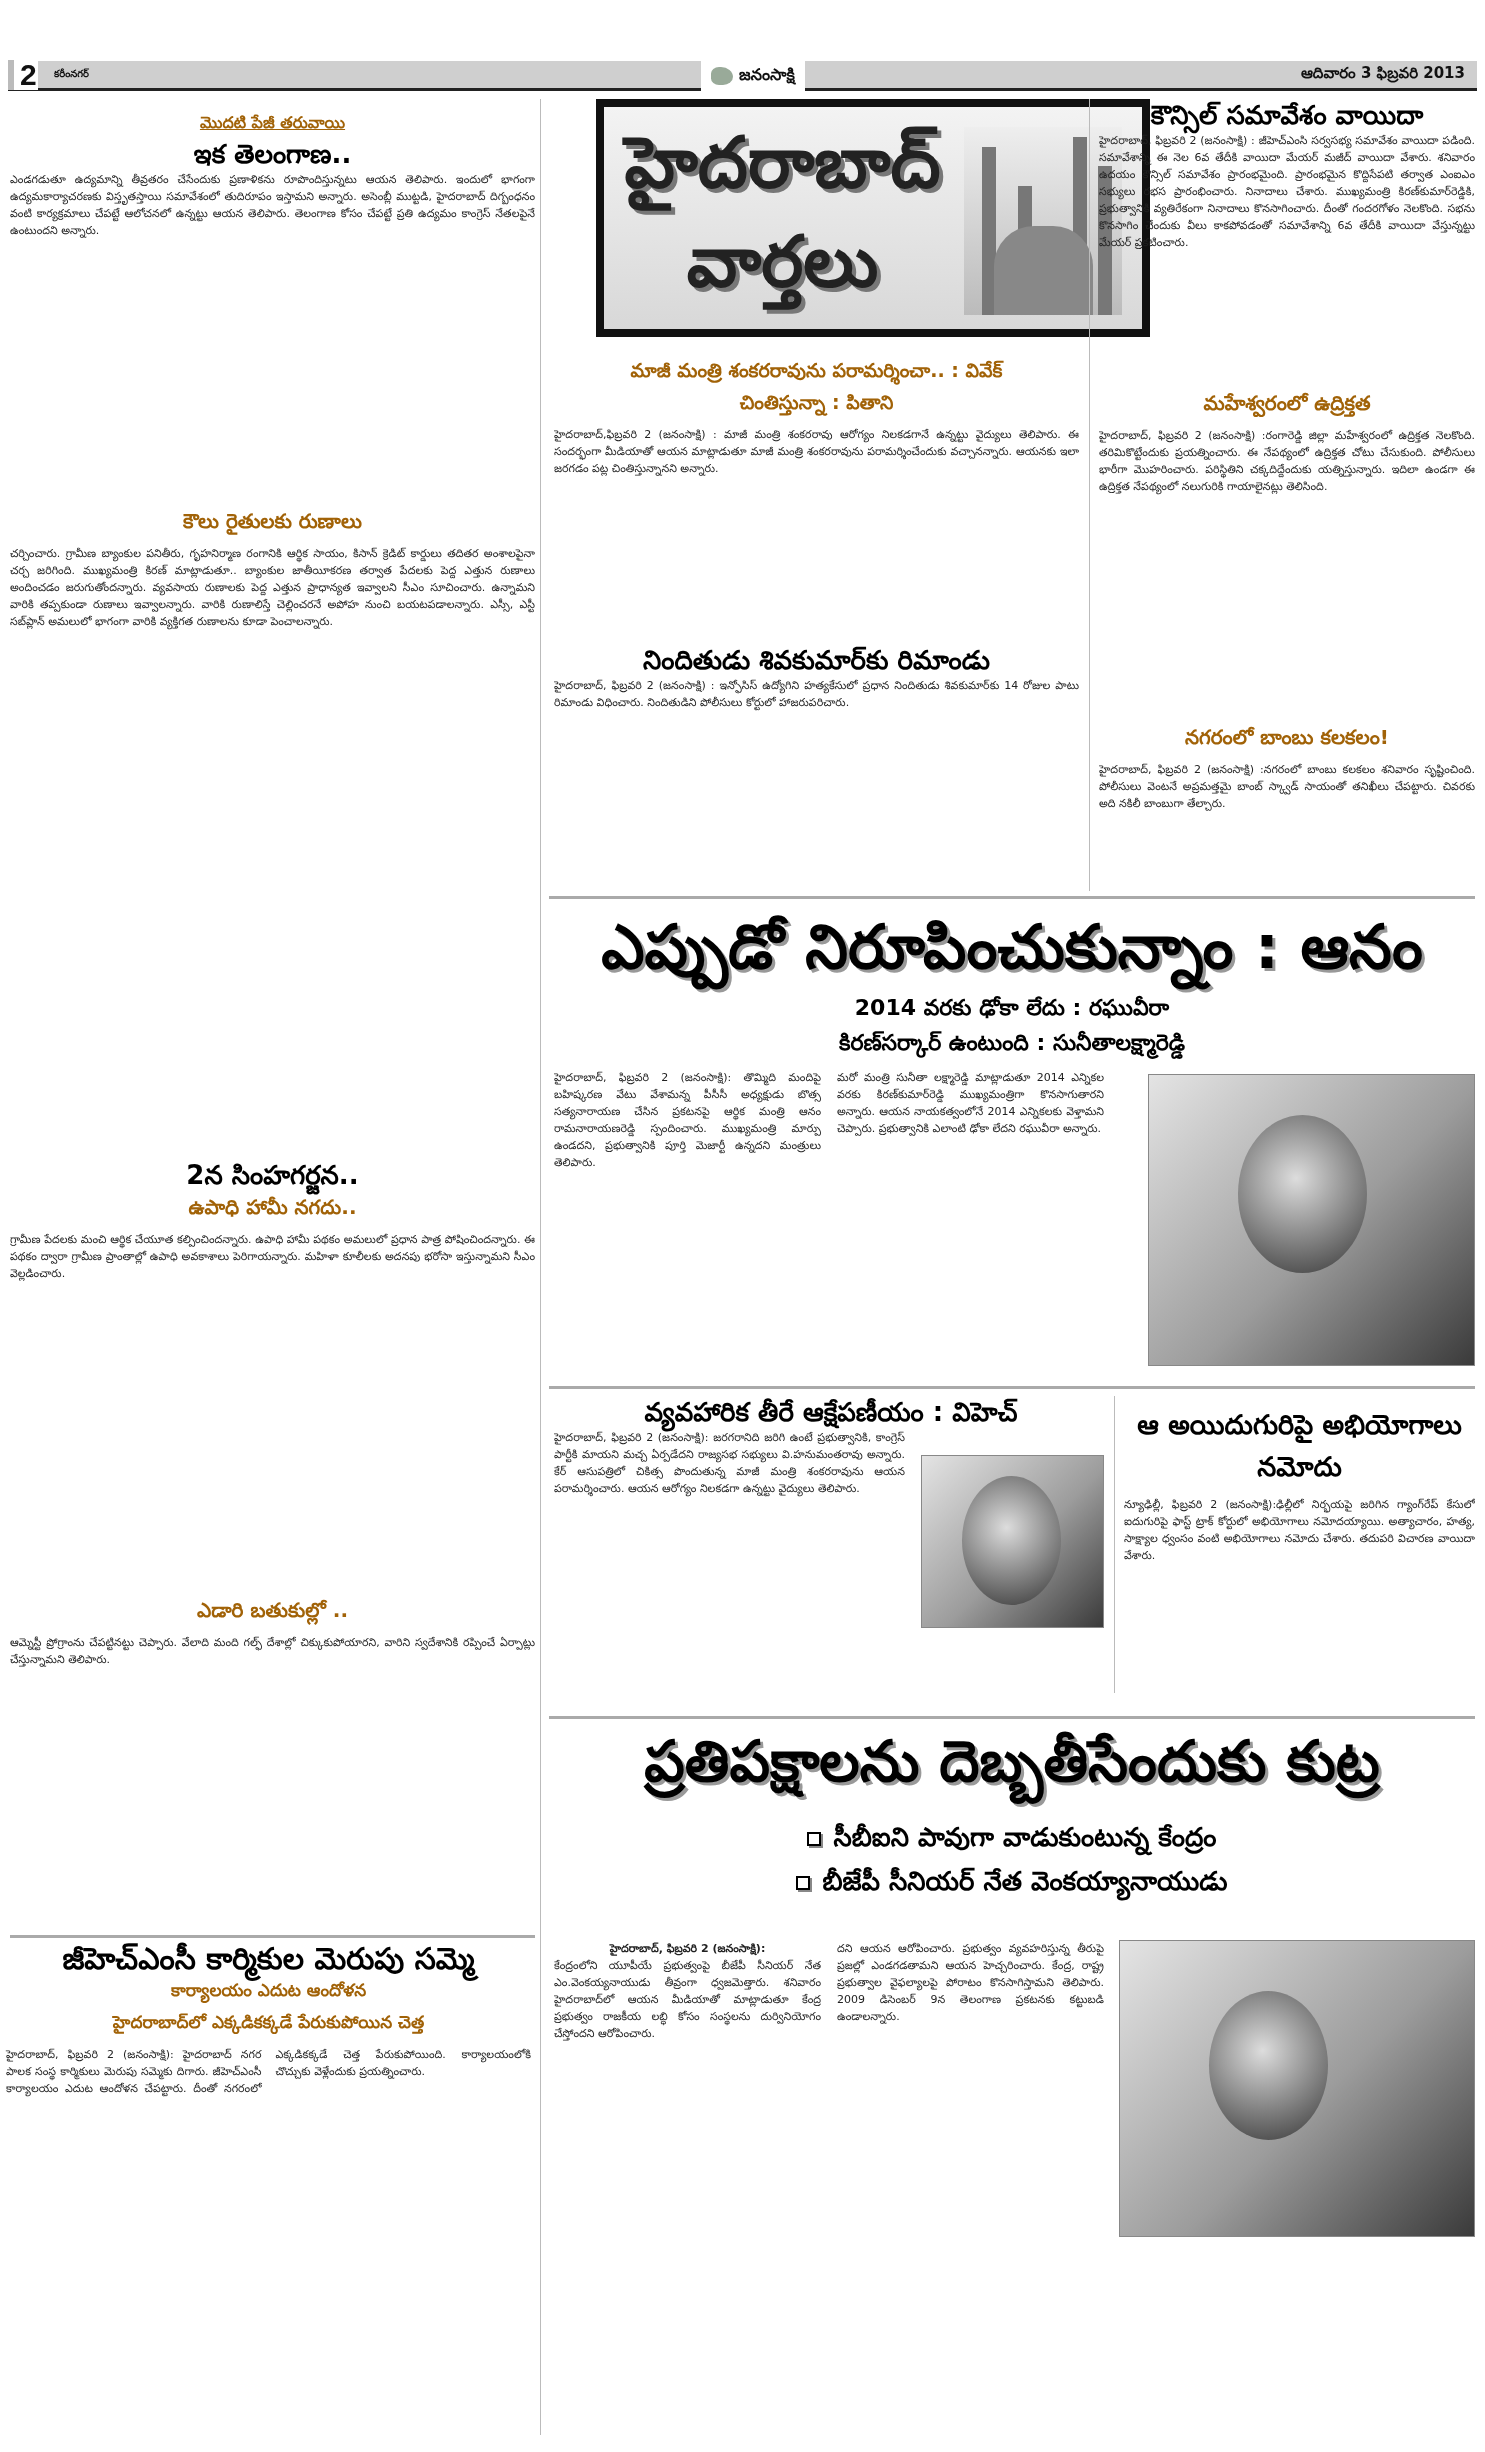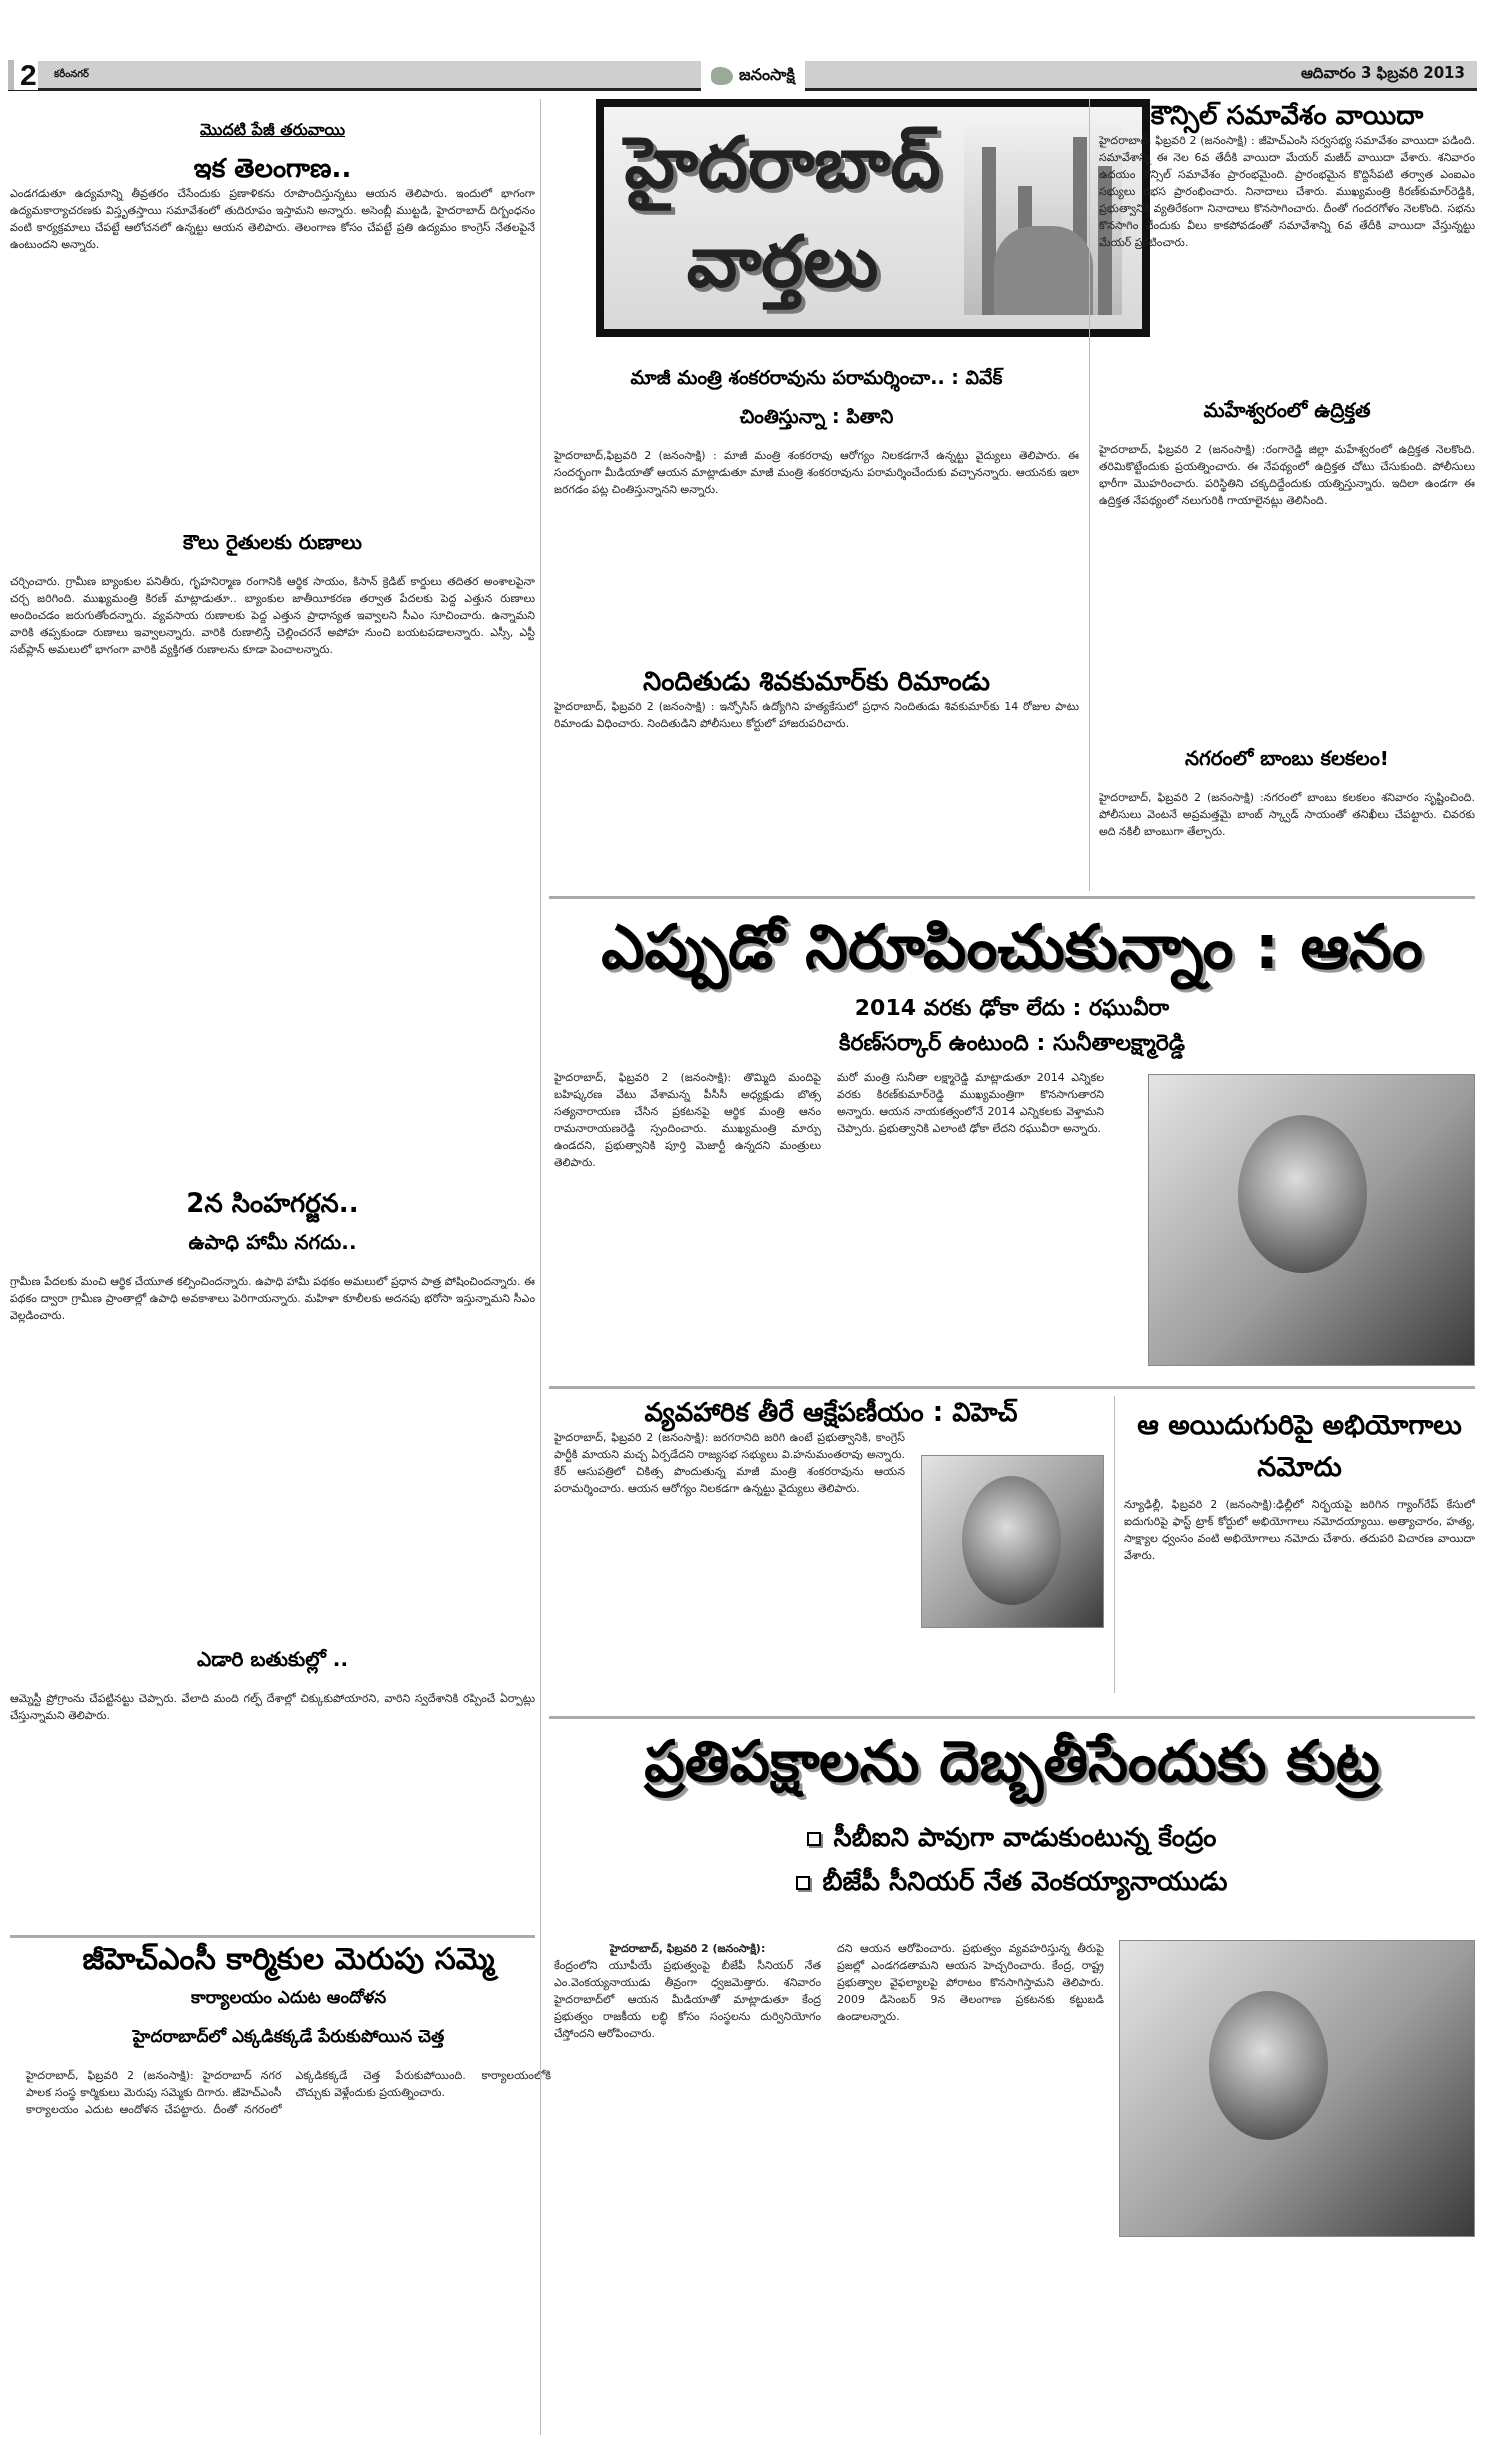--- a/index.html
+++ b/index.html
@@ -4,21 +4,21 @@
 <style>
   * { box-sizing: border-box; margin: 0; padding: 0; }
   body { width: 1485px; height: 2452px; background: #fff; font-family: "DejaVu Sans", sans-serif; color: #111; overflow: hidden; position: relative; }
   .masthead { position: absolute; left: 8px; top: 61px; width: 1469px; height: 30px; background: #cfcfcf; border-bottom: 3px solid #222; display: flex; align-items: center; }
   .page-no { font-family: "Liberation Sans", sans-serif; font-size: 30px; font-weight: bold; width: 30px; padding-left: 6px; background:#fff; height:30px; line-height:30px; border-left: 6px solid #bbb; }
   .section-name { font-size: 10px; margin-left: 16px; font-weight: bold; }
   .logo { position: absolute; left: 693px; top: -2px; background: #fff; height: 34px; padding: 0 10px; display:flex; align-items:center; font-size: 16px; font-weight: bold; }
   .logo .emblem { width: 22px; height: 18px; background: #9a9; border-radius: 40% 60% 50% 40%; margin-right: 6px; }
   .date { position: absolute; right: 12px; font-size: 15px; font-weight: bold; margin-left: 7px; }
   .col { position: absolute; font-size: 11px; line-height: 17px; text-align: justify; color:#222; }
-  .h-sm { font-weight: bold; text-align: center; font-size: 20px; margin: 22px 0; color:#000000; }
+  .h-sm { font-weight: bold; text-align: center; font-size: 20px; margin: 15px 0; color:#a16207; }
   .h-md { font-weight: bold; text-align: center; font-size: 26px; margin: 8px 0; color:#000; }
   .h-underline { text-decoration: underline; font-size: 16px; }
   .rule { position: absolute; height: 3px; background: #aaa; }
   .vrule { position: absolute; width: 1px; background: #bbb; }
   .banner { position: absolute; text-align: center; font-weight: bold; color: #000; text-shadow: 3px 3px 0 #999; }
   .photo { position: absolute; background: linear-gradient(135deg, #e4e4e4, #9c9c9c 55%, #3a3a3a); border: 1px solid #888; }
   .photo .face { position: absolute; border-radius: 50%; background: radial-gradient(circle at 45% 40%, #ddd, #777 60%, #333); }
   .hyd-box { position: absolute; left: 564px; top: 99px; width: 554px; height: 238px; border-left: 8px solid #111; border-right: 8px solid #111; border-top: 8px solid #111; border-bottom: 8px solid #111; background: linear-gradient(180deg,#f3f3f3,#d8d8d8); margin-left: 32px; }
   .hyd-title { position: absolute; left: 20px; top: 6px; font-size: 71px; line-height: 99px; font-weight: bold; color: #222; text-shadow: 4px 4px 0 #777; width: 317px; text-align:center; }
   .charminar { position: absolute; right: 20px; top: 20px; width: 158px; height: 188px; background: linear-gradient(180deg,#eee,#bbb); }
@@ -47,21 +47,21 @@
   <p style="height:614px;overflow:hidden">చర్చించారు. గ్రామీణ బ్యాంకుల పనితీరు, గృహనిర్మాణ రంగానికి ఆర్థిక సాయం, కిసాన్ క్రెడిట్ కార్డులు తదితర అంశాలపైనా చర్చ జరిగింది. ముఖ్యమంత్రి కిరణ్ మాట్లాడుతూ.. బ్యాంకుల జాతీయీకరణ తర్వాత పేదలకు పెద్ద ఎత్తున రుణాలు అందించడం జరుగుతోందన్నారు. వ్యవసాయ రుణాలకు పెద్ద ఎత్తున ప్రాధాన్యత ఇవ్వాలని సీఎం సూచించారు. ఉన్నామని వారికి తప్పకుండా రుణాలు ఇవ్వాలన్నారు. వారికి రుణాలిస్తే చెల్లించరనే అపోహ నుంచి బయటపడాలన్నారు. ఎస్సీ, ఎస్టీ సబ్‌ప్లాన్ అమలులో భాగంగా వారికి వ్యక్తిగత రుణాలను కూడా పెంచాలన్నారు.</p>
   <div class="h-md">2న సింహగర్జన..</div>
   <div class="h-sm">ఉపాధి హామీ నగదు..</div>
   <p style="height:356px;overflow:hidden">గ్రామీణ పేదలకు మంచి ఆర్థిక చేయూత కల్పించిందన్నారు. ఉపాధి హామీ పథకం అమలులో ప్రధాన పాత్ర పోషించిందన్నారు. ఈ పథకం ద్వారా గ్రామీణ ప్రాంతాల్లో ఉపాధి అవకాశాలు పెరిగాయన్నారు. మహిళా కూలీలకు అదనపు భరోసా ఇస్తున్నామని సీఎం వెల్లడించారు.</p>
   <div class="h-sm">ఎడారి బతుకుల్లో ..</div>
   <p style="height:119px;overflow:hidden">ఆమ్నెస్టీ ప్రోగ్రాంను చేపట్టినట్టు చెప్పారు. వేలాది మంది గల్ఫ్ దేశాల్లో చిక్కుకుపోయారని, వారిని స్వదేశానికి రప్పించే ఏర్పాట్లు చేస్తున్నామని తెలిపారు.</p>
 </div>
 
 <div class="rule" style="left:10px; top:1935px; width:525px;"></div>
 
-<div class="col" style="left:26px; top:1942px; width:525px; height:495px;">
+<div class="col" style="left:6px; top:1942px; width:525px; height:495px;">
   <div class="h-md" style="font-size:30px">జీహెచ్‌ఎంసీ కార్మికుల మెరుపు సమ్మె</div>
   <div class="h-sm" style="font-size:17px">కార్యాలయం ఎదుట ఆందోళన</div>
   <div class="h-sm" style="font-size:17px">హైదరాబాద్‌లో ఎక్కడికక్కడే పేరుకుపోయిన చెత్త</div>
   <p style="column-count:2; column-gap:14px;">హైదరాబాద్, ఫిబ్రవరి 2 (జనంసాక్షి): హైదరాబాద్ నగర పాలక సంస్థ కార్మికులు మెరుపు సమ్మెకు దిగారు. జీహెచ్‌ఎంసీ కార్యాలయం ఎదుట ఆందోళన చేపట్టారు. దీంతో నగరంలో ఎక్కడికక్కడే చెత్త పేరుకుపోయింది. కార్యాలయంలోకి చొచ్చుకు వెళ్లేందుకు ప్రయత్నించారు.</p>
 </div>
 
 <div class="vrule" style="left:540px; top:99px; height:2336px;"></div>
 
 <div class="hyd-box">
   <div class="hyd-title">హైదరాబాద్ వార్తలు</div>

